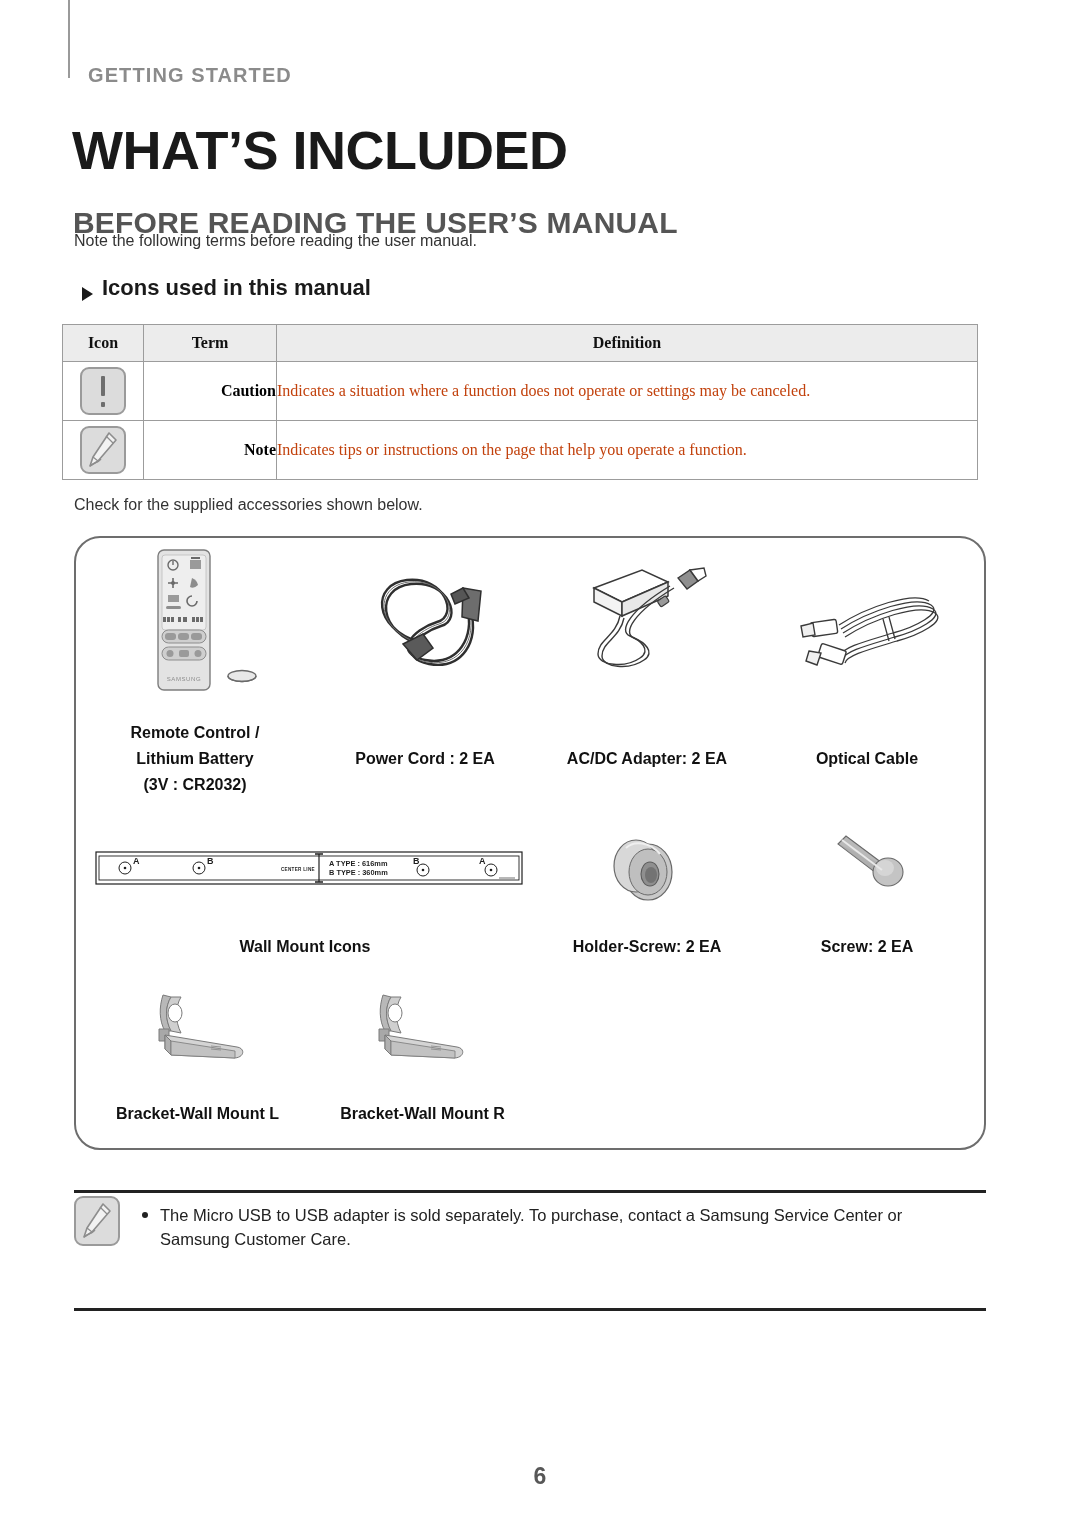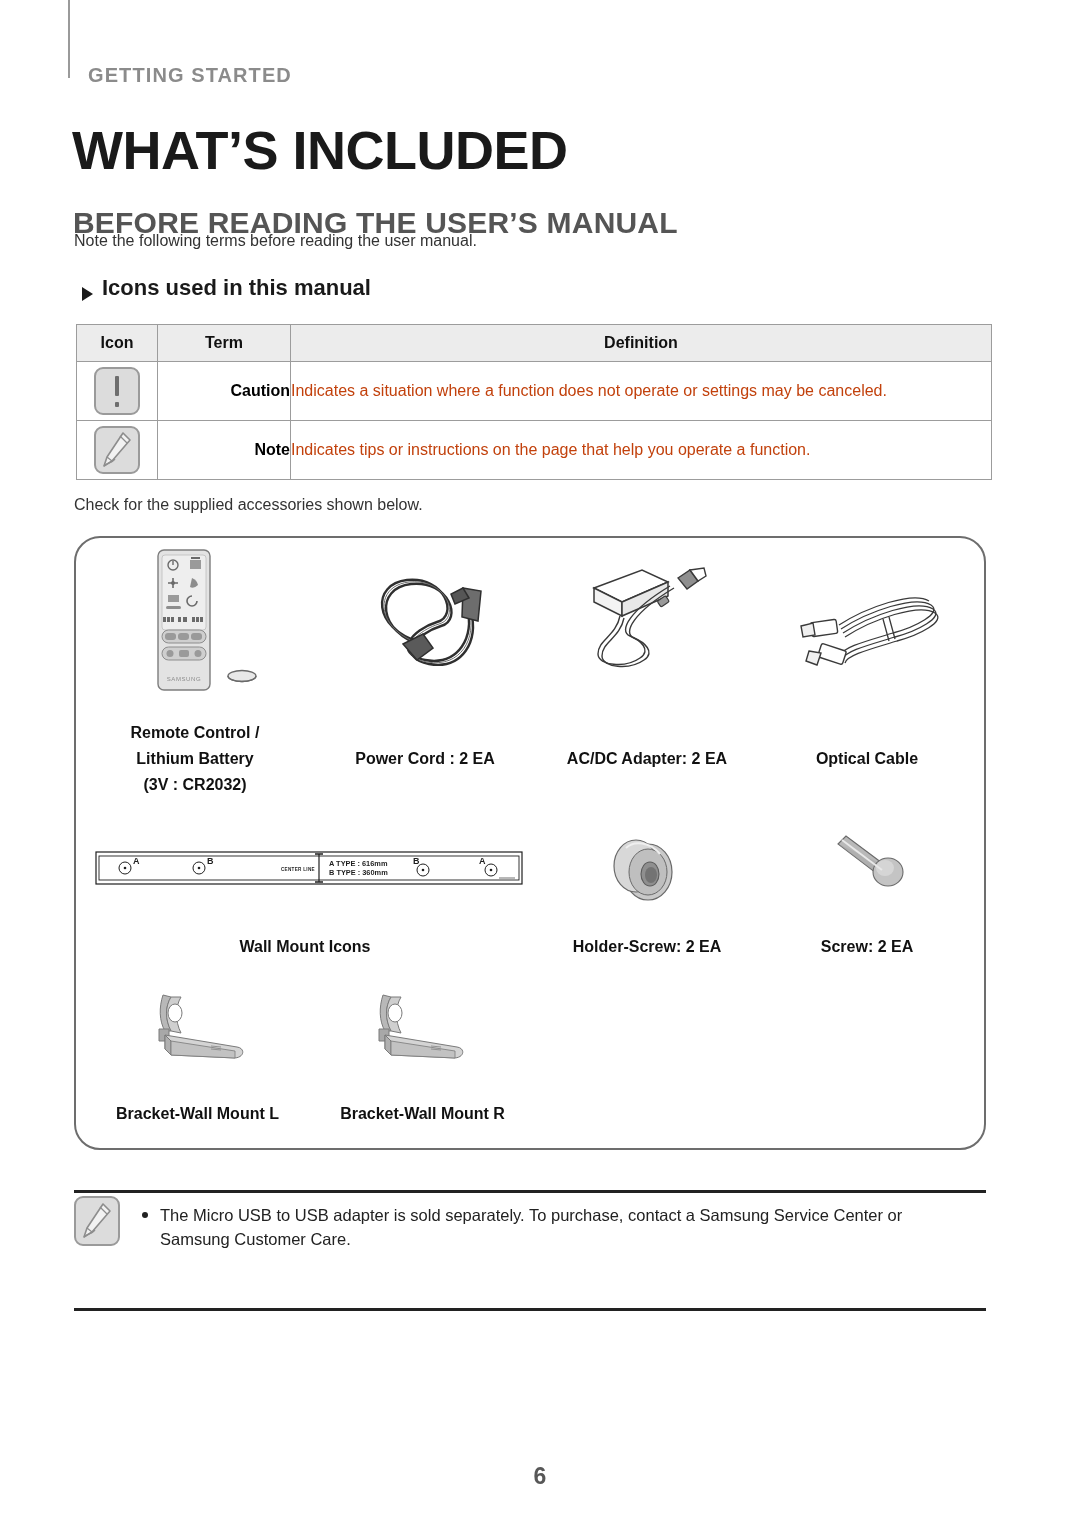--- a/index.html
+++ b/index.html
@@ -81,25 +81,26 @@
     width: 0; height: 0;
     border-left: 11px solid #1a1a1a;
     border-top: 7px solid transparent;
     border-bottom: 7px solid transparent;
     margin-top: 2px;
   }
 
   
   .icon-table {
     position: absolute;
-    left: 76px;
+    left: 62px;
     top: 324px;
     width: 916px;
     border-collapse: collapse;
     table-layout: fixed;
+    font-family: Liberation Serif, serif;
   }
   .icon-table th, .icon-table td {
     border: 1px solid #9c9c9c;
     padding: 0;
   }
   .icon-table thead th {
     background: #ececec;
     font-size: 16px;
     font-weight: bold;
     height: 36px;

